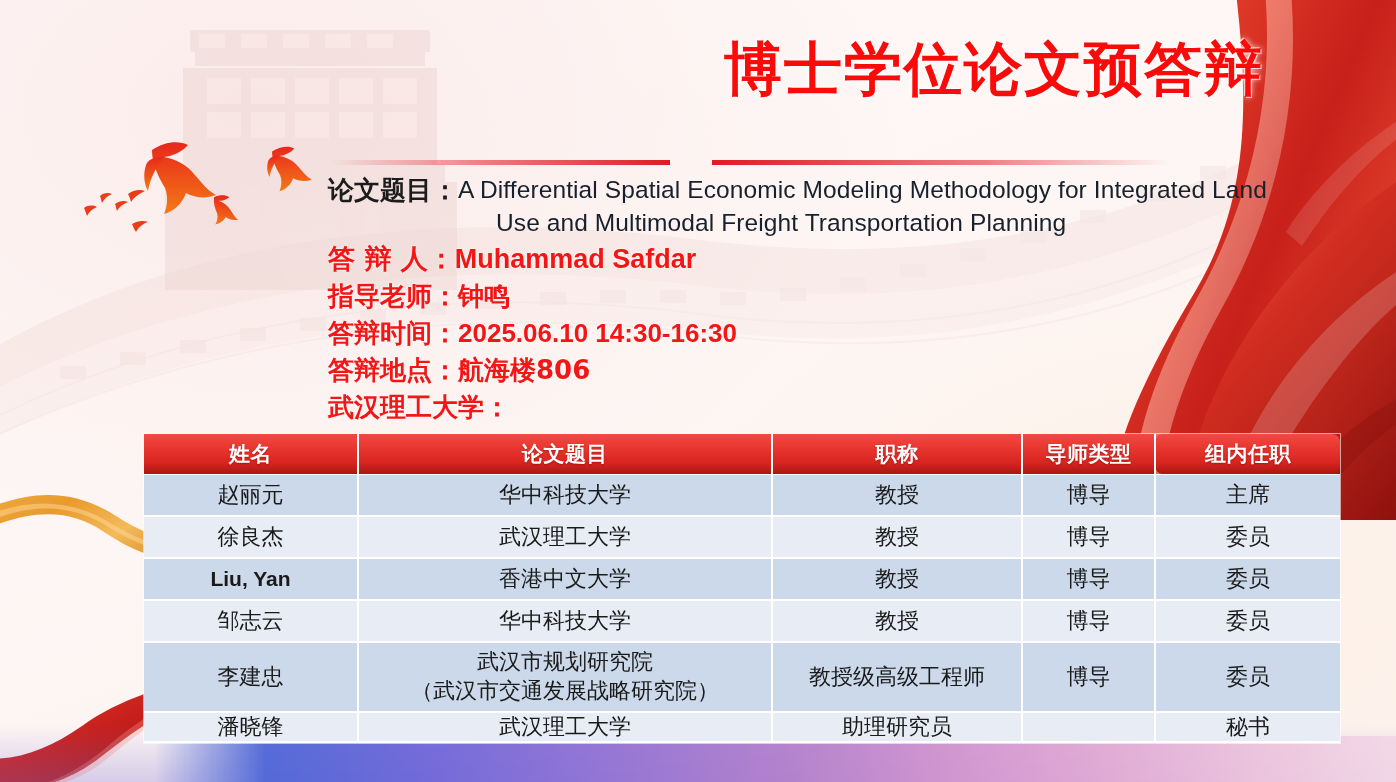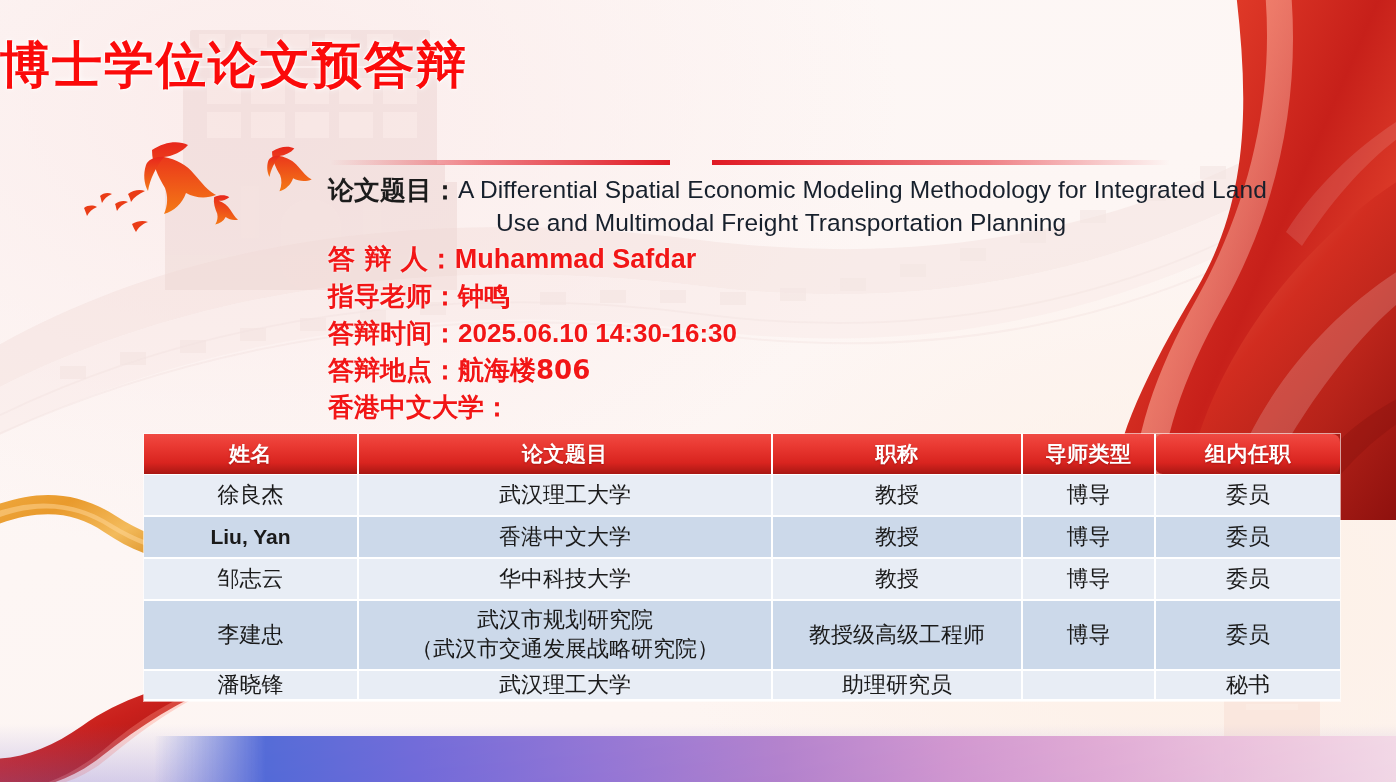--- a/index.html
+++ b/index.html
@@ -68,23 +68,23 @@
     opacity:.93;
   }
   .bottom-band-soft {
     left:0; bottom:0; width:1396px; height:58px;
     background:linear-gradient(0deg, rgba(120,110,210,.30) 0%, rgba(255,255,255,0) 100%);
   }
 
   
   .main-title {
     position:absolute; left:0; top:38px; width:1264px;
-    text-align:left;
+    text-align:right;
     font-family:"DejaVu Sans","Liberation Sans",sans-serif;
-    font-size:50px; font-weight:bold; line-height:1.1;
+    font-size:58px; font-weight:bold; line-height:1.1;
     letter-spacing:2px;
     color:#fb0a0a;
     text-shadow:
       0 0 6px rgba(255,255,255,.95),
       1px 1px 0 rgba(255,255,255,.7),
       -1px -1px 0 rgba(255,255,255,.7);
     white-space:nowrap;
   }
 
   
@@ -405,21 +405,21 @@
 
     <div class="red-line">
       <span>答辩时间：</span><span class="val">2025.06.10 14:30-16:30</span>
     </div>
 
     <div class="red-line">
       <span>答辩地点：</span><span>航海楼806</span>
     </div>
 
     <div class="red-line">
-      <span>香港中文大学：</span>
+      <span>武汉理工大学：</span>
     </div>
   </div>
 
   <table class="cmt-table">
     <colgroup>
       <col class="c1">
         <col class="c2">
         <col class="c3">
         <col class="c4">
         <col class="c5">
@@ -427,20 +427,27 @@
     <thead>
       <tr>
         <th>姓名</th>
         <th>论文题目</th>
         <th>职称</th>
         <th>导师类型</th>
         <th>组内任职</th>
       </tr>
     </thead>
     <tbody>
+      <tr class="odd r1">
+        <td>赵丽元</td>
+        <td>华中科技大学</td>
+        <td>教授</td>
+        <td>博导</td>
+        <td>主席</td>
+      </tr>
       <tr class="even r2">
         <td>徐良杰</td>
         <td>武汉理工大学</td>
         <td>教授</td>
         <td>博导</td>
         <td>委员</td>
       </tr>
       <tr class="odd r3">
         <td class="latin">Liu, Yan</td>
         <td>香港中文大学</td>

